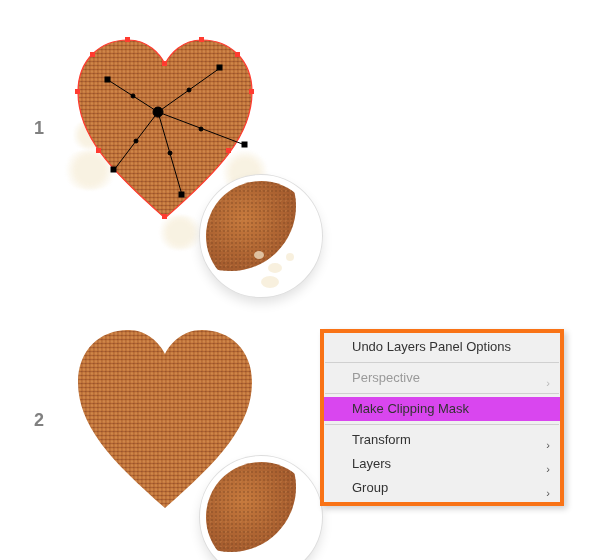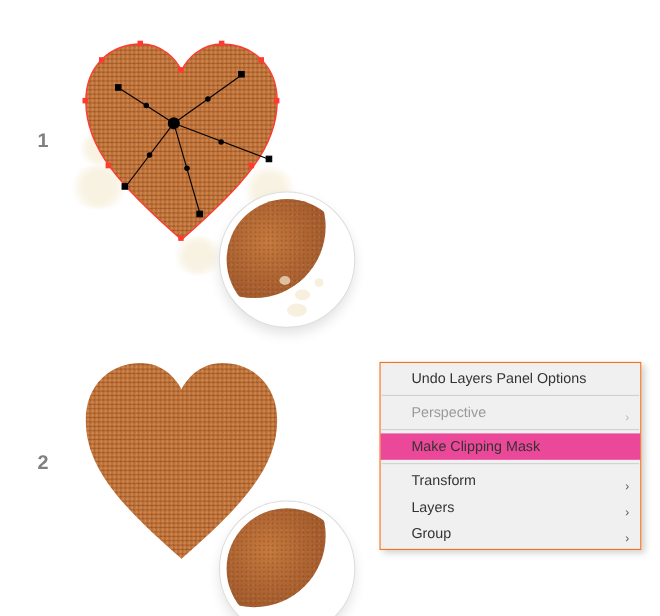--- a/index.html
+++ b/index.html
@@ -4,24 +4,24 @@
 <style>
   html,body{margin:0;padding:0;width:600px;height:560px;background:#fff;font-family:"Segoe UI",Arial,sans-serif;font-size:13px;color:#333;overflow:hidden}
   .stage{position:relative;width:600px;height:560px}
   .step-label{position:absolute;font-weight:700;color:#808080;font-size:18px}
   .flour{position:absolute;border-radius:50%;background:radial-gradient(circle,#f5ead0 0%,#f5ead0 40%,rgba(245,234,208,0) 70%);opacity:.6;filter:blur(1px)}
   svg.heart{position:absolute}
   .zoom{position:absolute;width:110px;height:110px;border-radius:50%;background:#fff;border:6px solid #fff;box-shadow:0 0 0 1px #ddd,0 6px 12px rgba(0,0,0,.12);overflow:hidden}
   .zoom-fill{position:absolute;left:-40px;top:-40px;width:130px;height:130px;background:radial-gradient(circle at 60% 60%,#c77a3d 0%,#b06633 30%,#a0582c 55%,#8c4d29 70%);border-radius:50%}
   .zoom-fill.z1::after,.zoom-fill.z2::after{content:"";position:absolute;inset:0;background-image:radial-gradient(#7a4524 1px,transparent 1px),radial-gradient(#c8864e 1px,transparent 1px);background-size:4px 4px,5px 5px;background-position:0 0,2px 2px;opacity:.35;border-radius:50%}
   .zoom .crumb{position:absolute;border-radius:50%;background:#f5ead0;opacity:.7}
-  .menu{position:absolute;left:345px;top:329px;width:236px;background:#f0f0f0;border:1px solid #f97316;box-shadow:3px 3px 6px rgba(0,0,0,.18);padding:2px 0}
+  .menu{position:absolute;left:320px;top:329px;width:236px;background:#f0f0f0;border:4px solid #f97316;box-shadow:3px 3px 6px rgba(0,0,0,.18);padding:2px 0}
   .menu-item{height:24px;line-height:24px;padding:0 22px 0 28px;position:relative;white-space:nowrap}
   .menu-item.disabled{color:#9a9a9a}
-  .menu-item.highlight{background:#ec4899}
+  .menu-item.highlight{background:#d946ef}
   .menu-item .chev{position:absolute;right:10px;top:5px;font-size:11px;color:#555}
   .menu-item.disabled .chev{color:#b8b8b8}
   .menu-sep{height:1px;background:#d0d0d0;margin:3px 1px}
 </style>
 </head>
 <body>
 
 <div class="stage">
 
   <div class="step-label" style="left:34px;top:118px">1</div>

